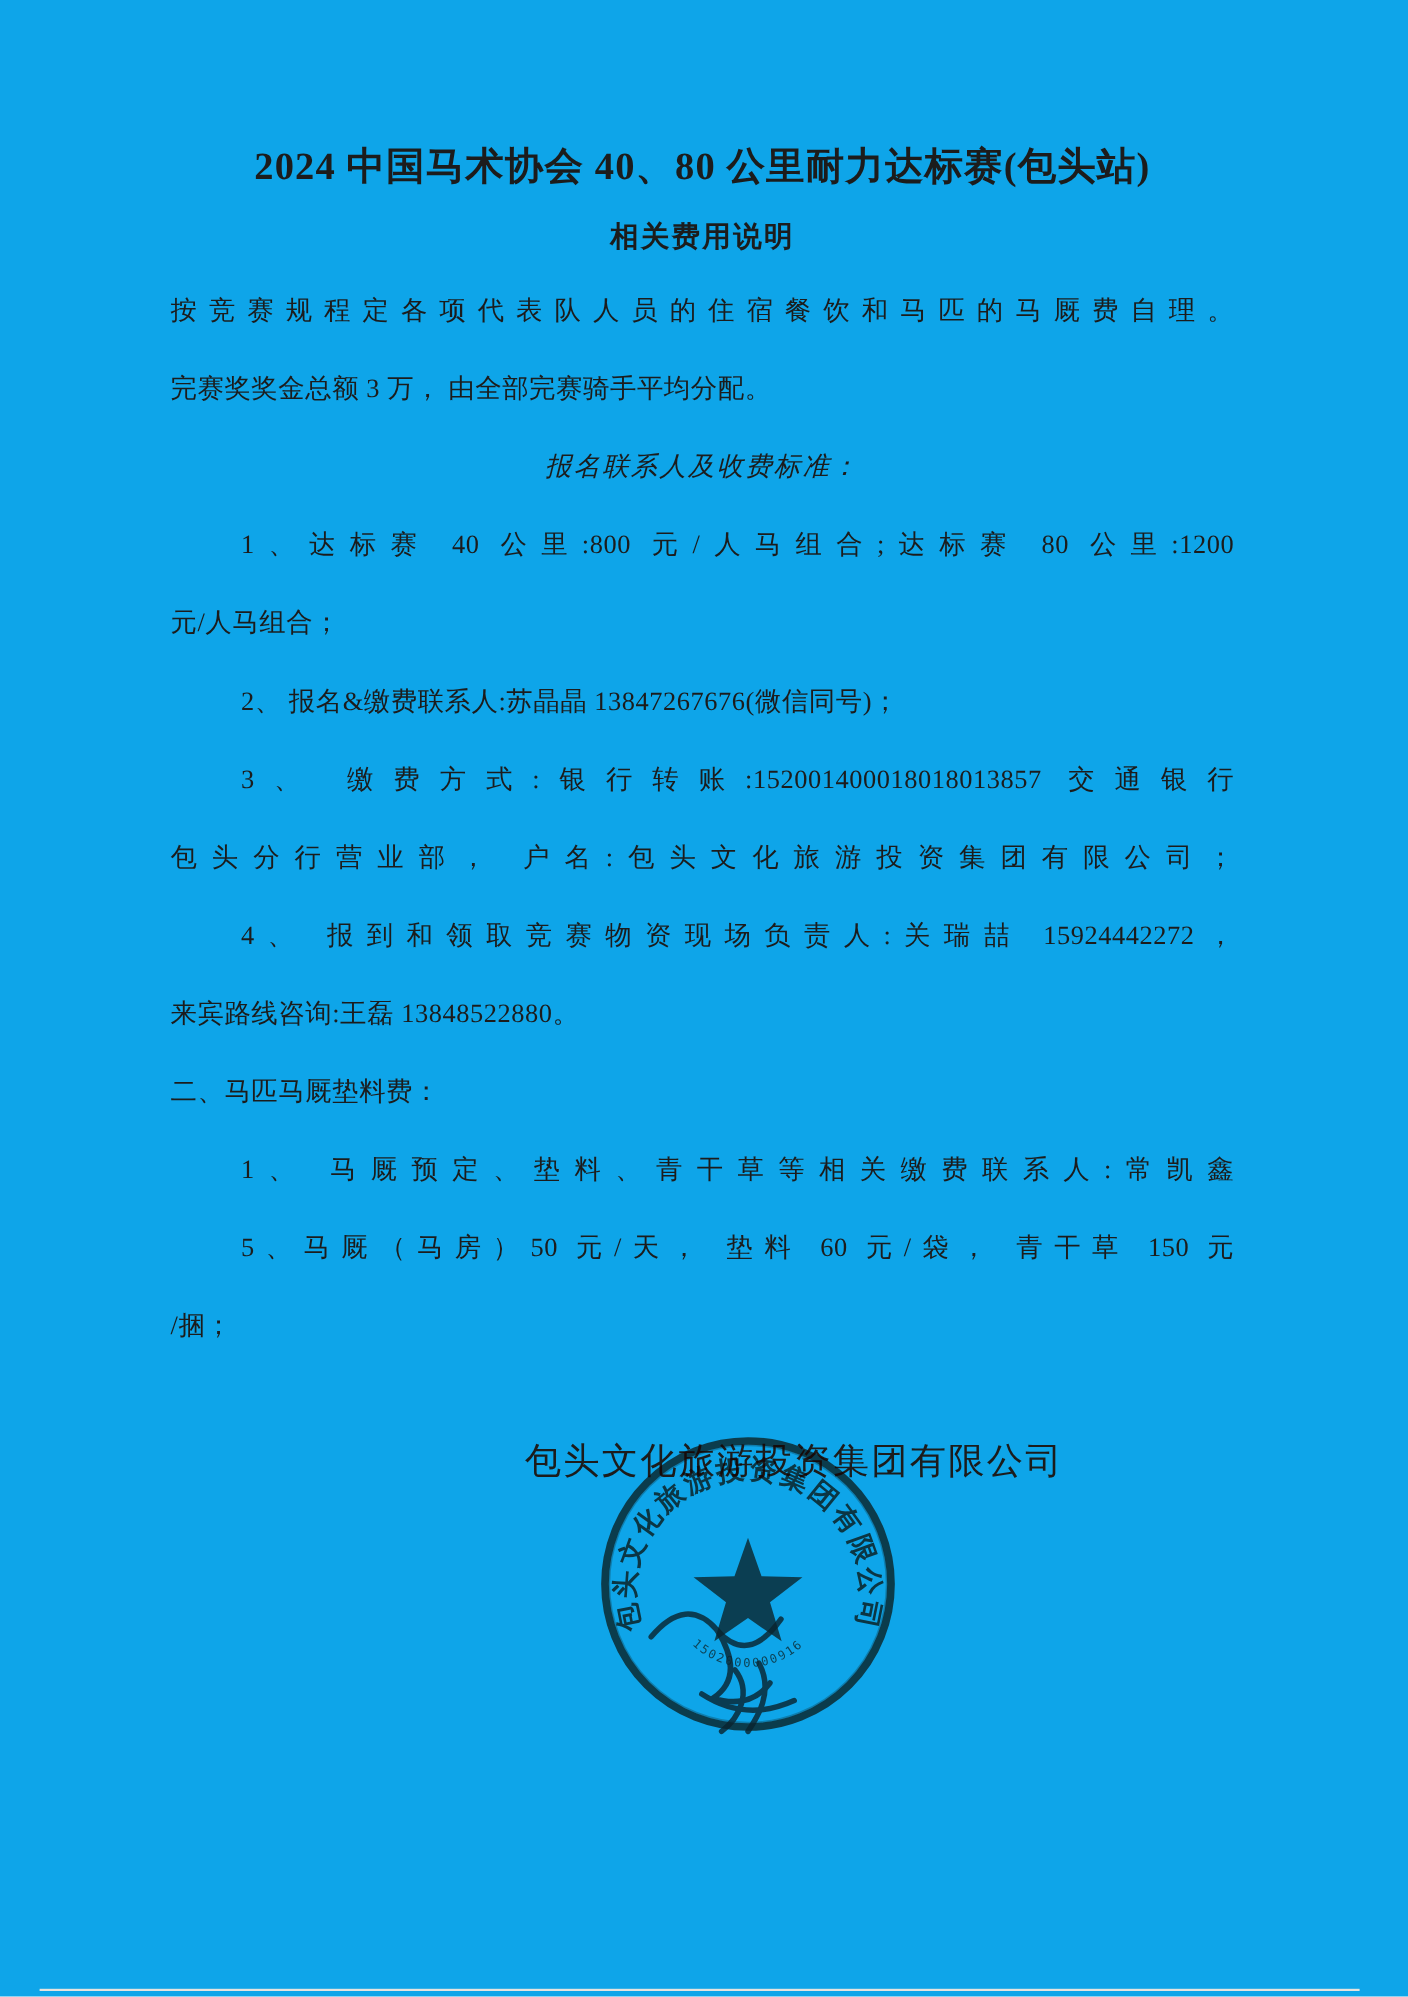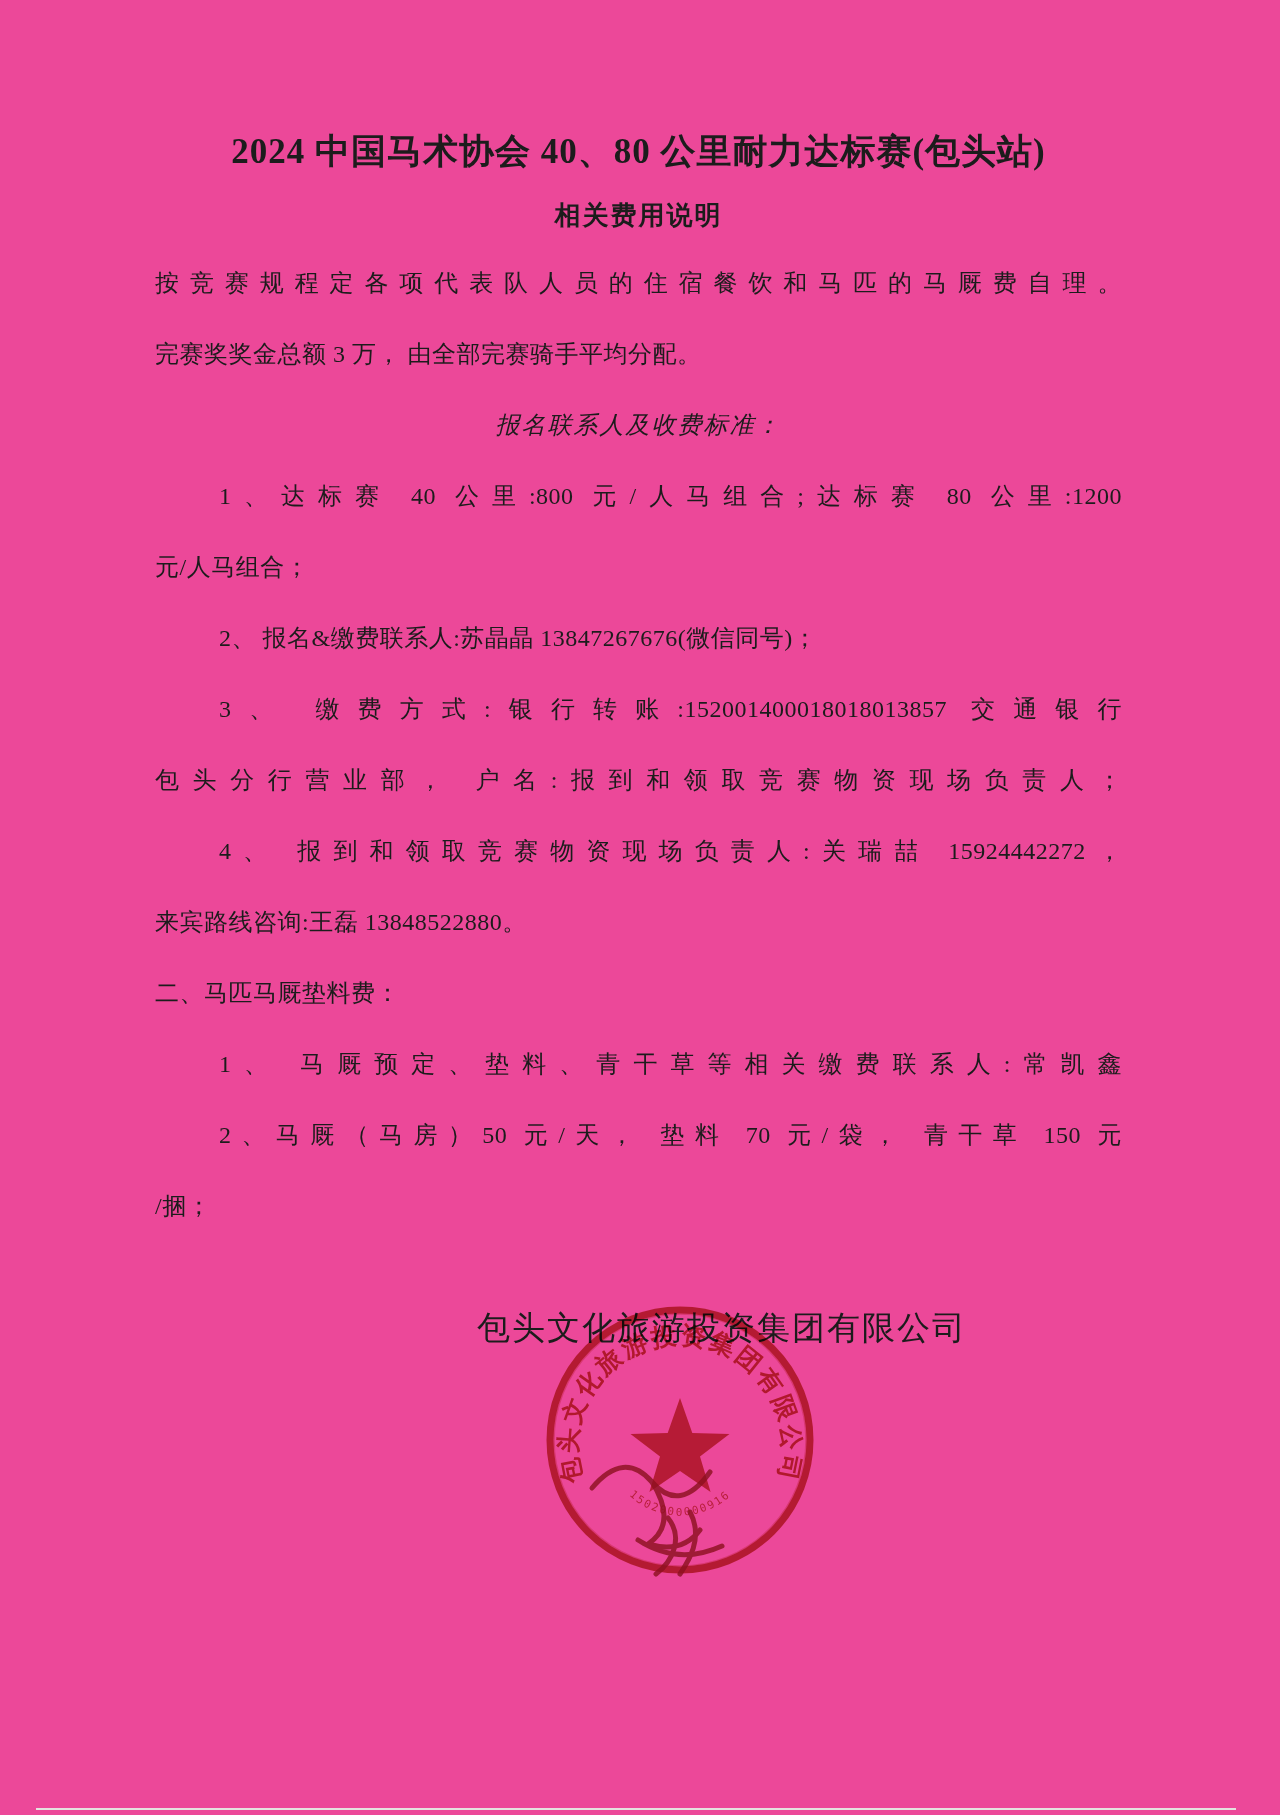--- a/index.html
+++ b/index.html
@@ -5,21 +5,21 @@
   html,body{margin:0;padding:0;}
   body{
     width:1280px;height:1815px;
     background:#f6f5f3;
     font-family:"Liberation Serif","DejaVu Serif",serif;
     position:relative;
     overflow:hidden;
   }
   .page{
     position:absolute;inset:0;
-    background:#ec4899;
+    background:#0ea5e9;
     color:#1c1c1c;
   }
   .content{
     position:absolute;
     left:155px;top:120px;width:967px;
   }
   .doc-title{
     height:64px;line-height:64px;
     text-align:center;
     font-size:35px;font-weight:700;
@@ -74,26 +74,26 @@
     <div class="doc-title">2024 中国马术协会 40、80 公里耐力达标赛(包头站)</div>
     <div class="doc-subtitle">相关费用说明</div>
 
     <div class="ln justify">按竞赛规程定各项代表队人员的住宿餐饮和马匹的马厩费自理。</div>
     <div class="ln">完赛奖奖金总额 3 万， 由全部完赛骑手平均分配。</div>
     <div class="ln center">报名联系人及收费标准：</div>
     <div class="ln indent justify">1、达标赛 40 公里:800 元/人马组合;达标赛 80 公里:1200</div>
     <div class="ln">元/人马组合；</div>
     <div class="ln indent">2、 报名&amp;缴费联系人:苏晶晶 13847267676(微信同号)；</div>
     <div class="ln indent justify">3、 缴费方式:银行转账:152001400018018013857 交通银行</div>
-    <div class="ln justify">包头分行营业部， 户名:报到和领取竞赛物资现场负责人；</div>
+    <div class="ln justify">包头分行营业部， 户名:包头文化旅游投资集团有限公司；</div>
     <div class="ln indent justify">4、 报到和领取竞赛物资现场负责人:关瑞喆 15924442272，</div>
     <div class="ln">来宾路线咨询:王磊 13848522880。</div>
     <div class="ln">二、马匹马厩垫料费：</div>
     <div class="ln indent justify">1、 马厩预定、垫料、青干草等相关缴费联系人:常凯鑫</div>
-    <div class="ln indent justify">2、马厩（马房）50 元/天， 垫料 70 元/袋， 青干草 150 元</div>
+    <div class="ln indent justify">5、马厩（马房）50 元/天， 垫料 60 元/袋， 青干草 150 元</div>
     <div class="ln">/捆；</div>
 
     <div class="signature">包头文化旅游投资集团有限公司</div>
   </div>
 
   <svg class="seal" width="300" height="300" viewBox="0 0 300 300" aria-hidden="true">
     <defs>
       <path id="arcTop" d="M 50.5,183.8 A 103,103 0 1 1 249.5,183.8" fill="none"></path>
       <path id="arcBottom" d="M 101,207 A 74,74 0 0 0 199,207" fill="none"></path>
     </defs>

